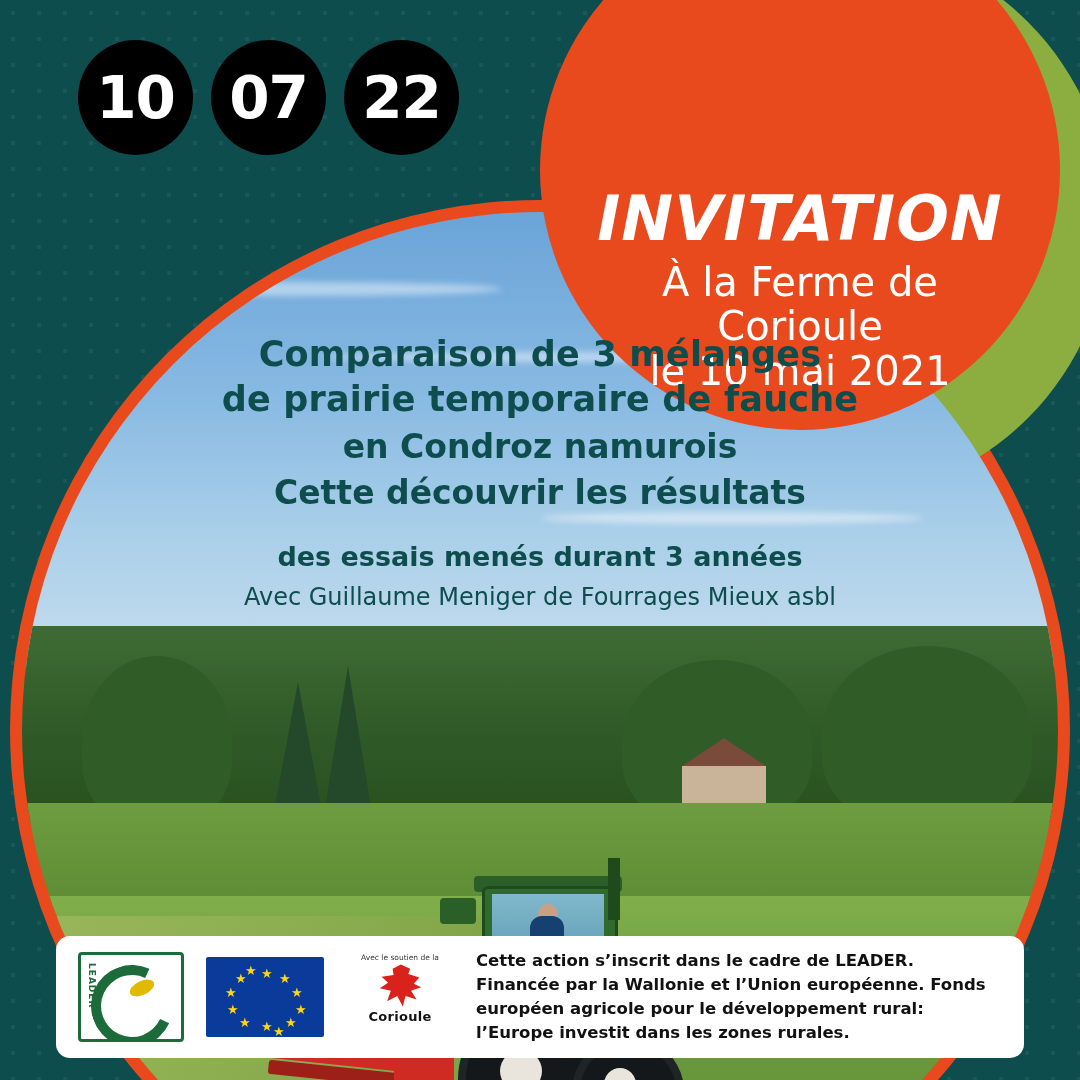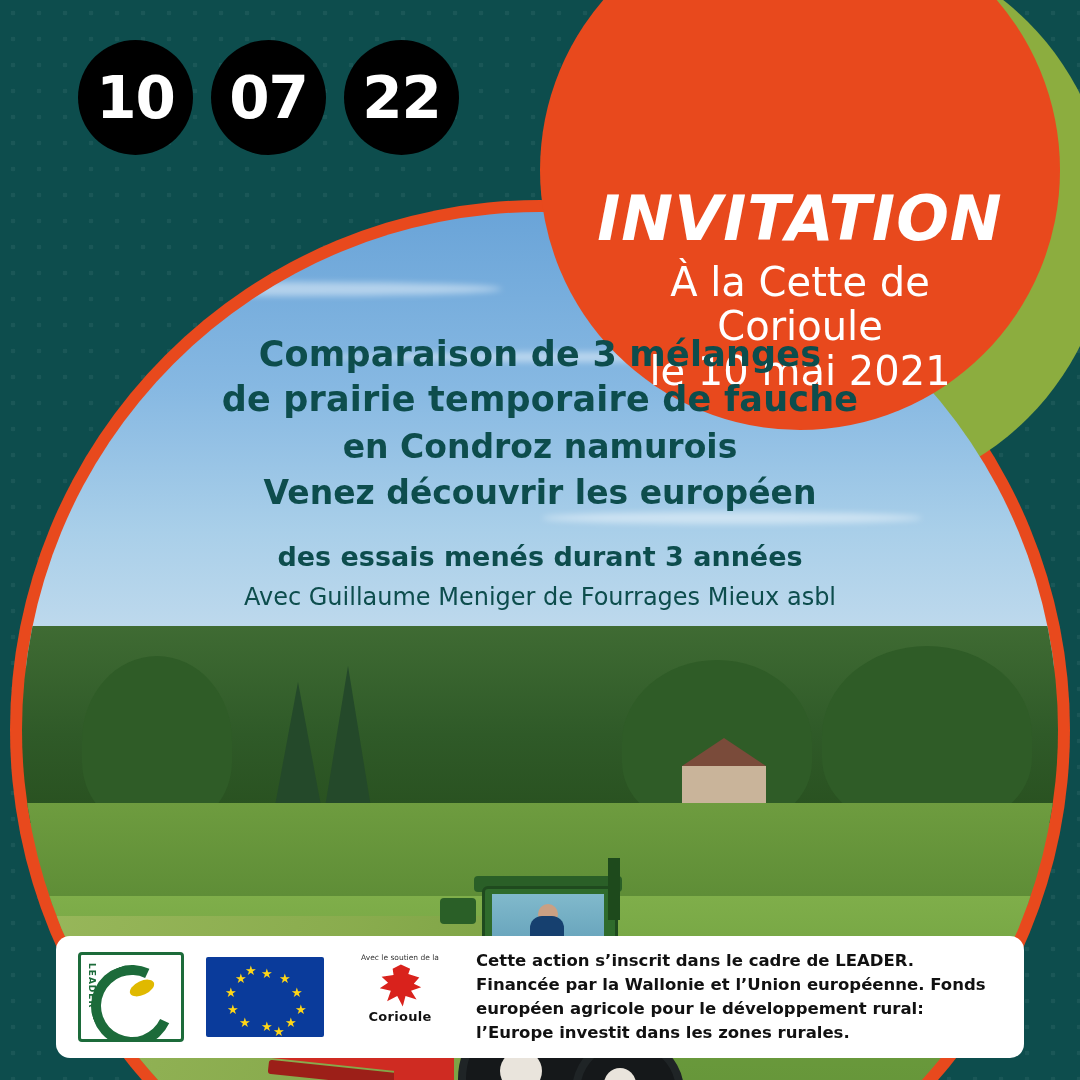--- a/index.html
+++ b/index.html
@@ -304,30 +304,30 @@
   </div>
 
   <div class="date-row">
     <div class="date-circle">10</div>
     <div class="date-circle">07</div>
     <div class="date-circle">22</div>
   </div>
 
   <div class="orange-circle">
     <div class="inv-title">INVITATION</div>
-    <div class="inv-sub">À la Cette de</div>
+    <div class="inv-sub">À la Ferme de</div>
     <div class="inv-sub">Corioule</div>
     <div class="inv-sub">le 10 mai 2021</div>
   </div>
 
   <div class="headline">
     <div class="h1">Comparaison de 3 mélanges</div>
     <div class="h1">de prairie temporaire de fauche</div>
     <div class="h2">en Condroz namurois</div>
-    <div class="h2">Venez découvrir les européen</div>
+    <div class="h2">Cette découvrir les résultats</div>
     <div class="h3">des essais menés durant 3 années</div>
     <div class="h4">Avec Guillaume Meniger de Fourrages Mieux asbl</div>
   </div>
 
   <div class="footer">
     <div class="logo-leader">
       <div class="leader-word">LEADER</div>
       <div class="leader-c"></div>
       <div class="leader-leaf"></div>
     </div>

